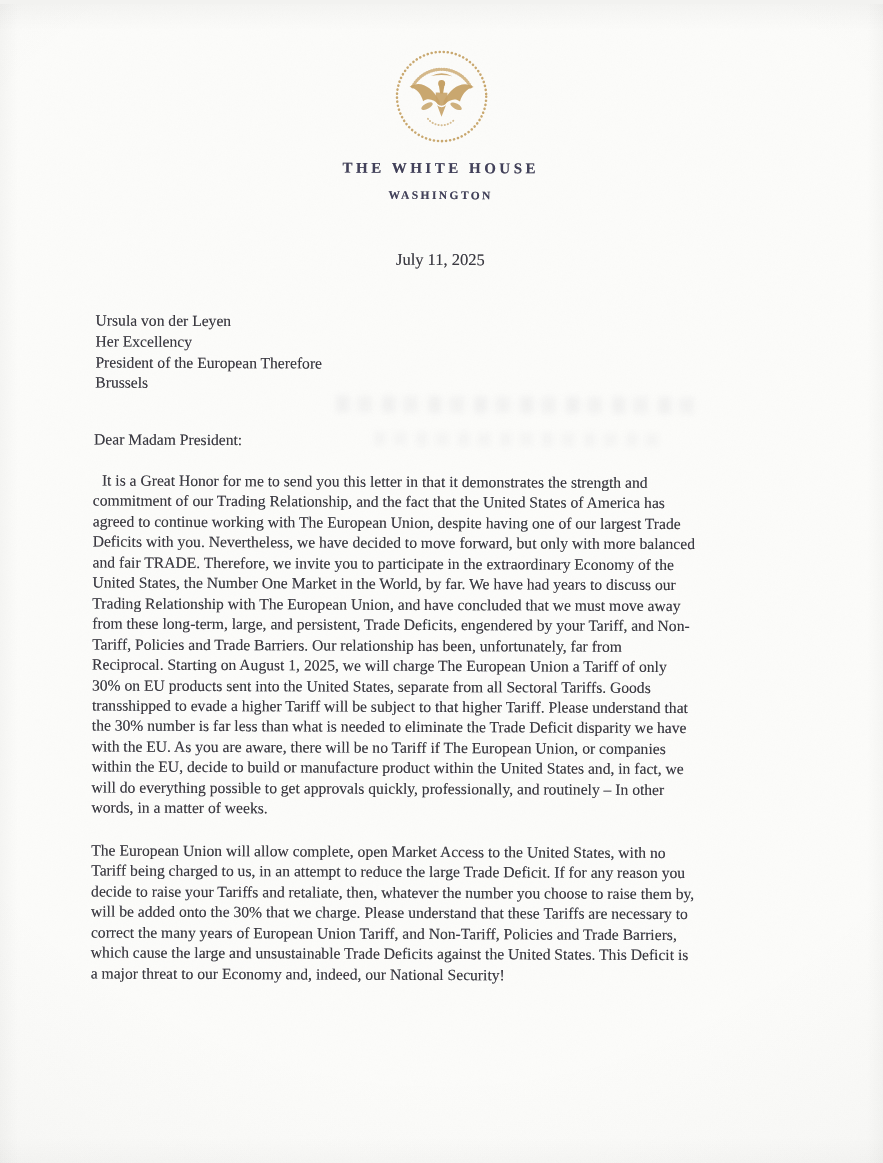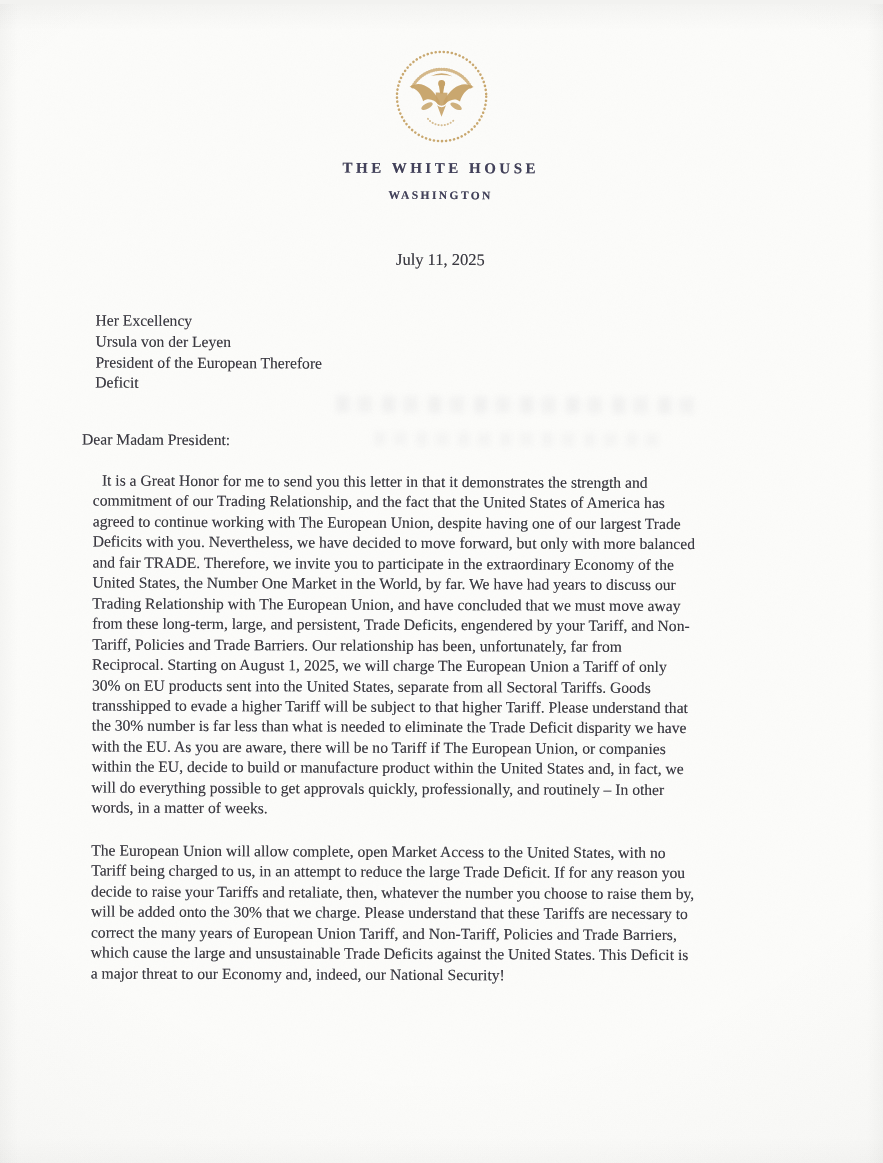--- a/index.html
+++ b/index.html
@@ -76,21 +76,21 @@
   .recipient {
     position: absolute;
     top: 308px;
     left: 97px;
     font-size: 15.6px;
     line-height: 20.8px;
   }
   .salutation {
     position: absolute;
     top: 428px;
-    left: 84px;
+    left: 96px;
     font-size: 15.6px;
   }
   .para {
     position: absolute;
     left: 95px;
     width: 720px;
     font-size: 15.6px;
     line-height: 20.45px;
   }
   .para .line { white-space: nowrap; }
@@ -160,24 +160,24 @@
         <path d="M36 73 A 18 18 0 0 0 64 73" fill="none" stroke="#c6a267" stroke-width="2" stroke-dasharray="0.2 3" stroke-linecap="round" opacity="0.7"></path>
       </g>
     </svg>
 
     <div class="wh-title">THE WHITE HOUSE</div>
     <div class="wh-sub">WASHINGTON</div>
 
     <div class="date">July 11, 2025</div>
 
     <div class="recipient">
+        <div class="line">Ursula von der Leyen</div>
         <div class="line">Her Excellency</div>
-        <div class="line">Ursula von der Leyen</div>
         <div class="line">President of the European Therefore</div>
-        <div class="line">Deficit</div>
+        <div class="line">Brussels</div>
       </div>
 
     <div class="ghost">
       <div class="g1"></div>
       <div class="g2"></div>
     </div>
 
     <div class="salutation">Dear Madam President:</div>
 
     <div class="para para1">

